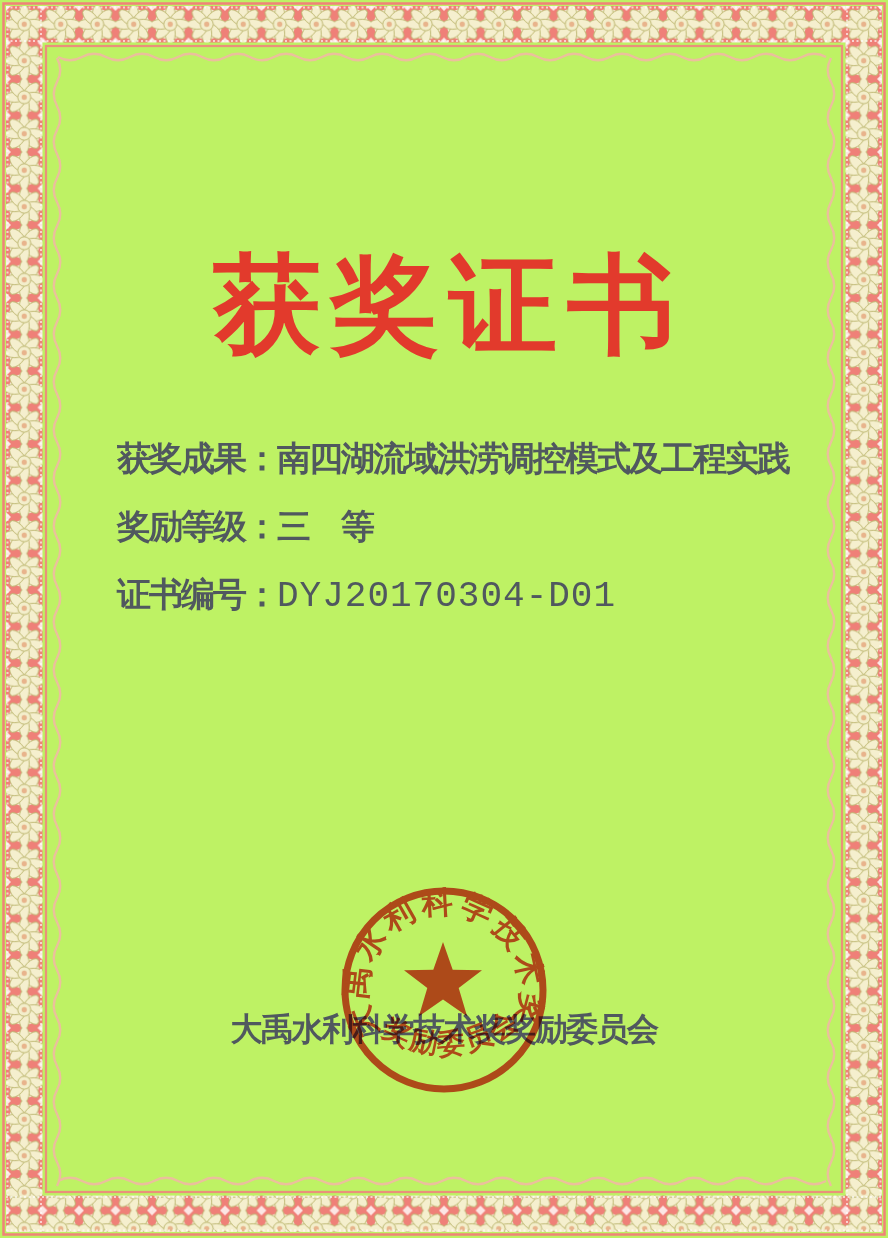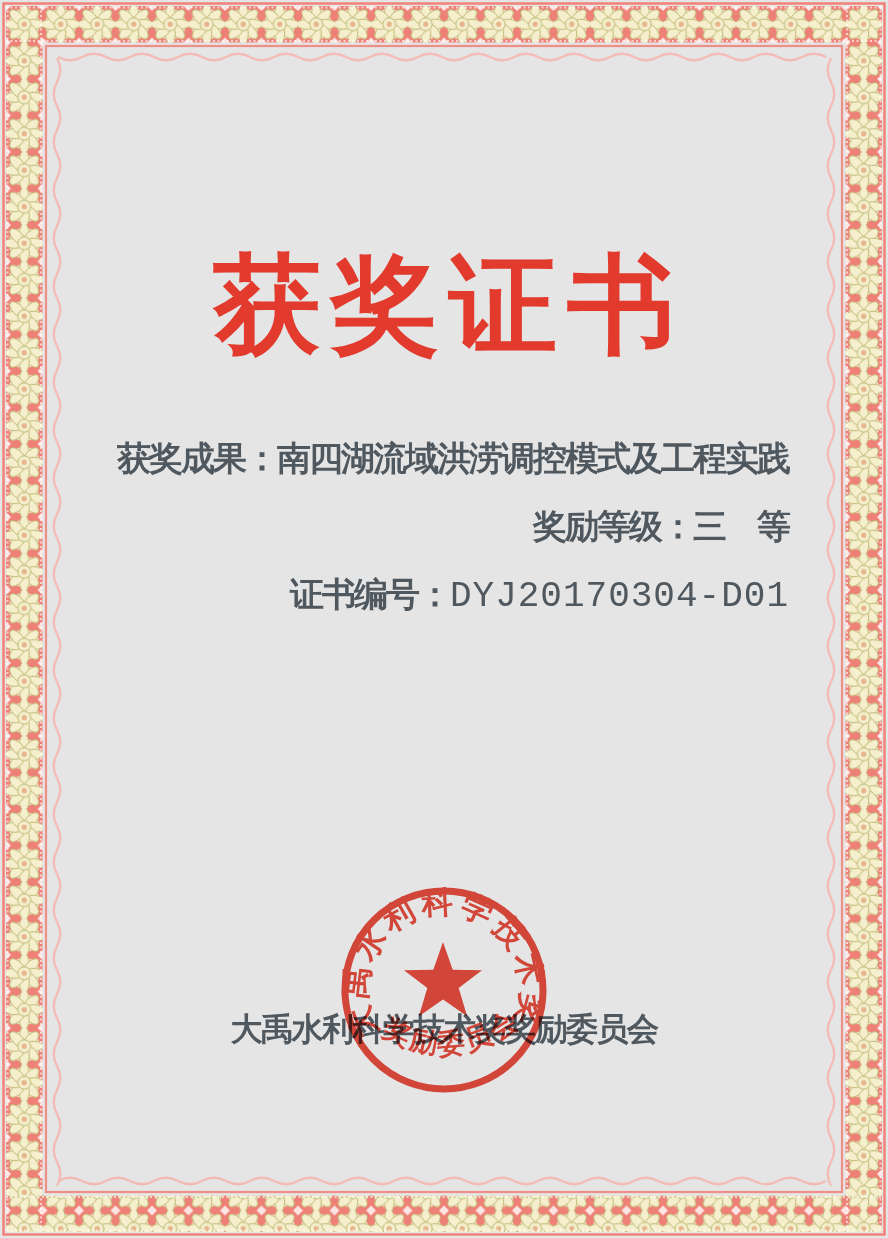--- a/index.html
+++ b/index.html
@@ -7,29 +7,29 @@
     --seal-red:#e8402f;
     --text-gray:#50585f;
     --border-coral:#ef8078;
   }
   *{box-sizing:border-box;}
   html,body{margin:0;padding:0;}
   body{
     width:888px;height:1238px;position:relative;background:#ffffff;
     font-family:"Liberation Sans",sans-serif;overflow:hidden;
   }
-  .page{position:absolute;inset:0;background:#e5e5e5;}
+  .page{position:absolute;inset:0;background:#bef264;}
   .frame{position:absolute;left:0;top:0;}
   .title{
     position:absolute;top:178px;left:0;width:100%;text-align:center;
     font-family:"DejaVu Serif","Liberation Serif",serif;font-weight:700;
     font-size:108px;line-height:1;letter-spacing:10px;text-indent:10px;
     color:var(--title-red);white-space:nowrap;
   }
-  .fields{position:absolute;left:117px;top:438px;text-align:right;}
+  .fields{position:absolute;left:117px;top:438px;}
   .row{
     height:40px;line-height:40px;margin-bottom:28px;white-space:nowrap;
     font-family:"DejaVu Serif","Liberation Serif",serif;
     font-size:34px;letter-spacing:-2px;color:var(--text-gray);
   }
   .row .label{font-weight:700;}
   .row .value{font-weight:600;}
   .row .value.latin{
     font-family:Liberation Mono, monospace;font-weight:400;
     font-size:36px;letter-spacing:1px;

